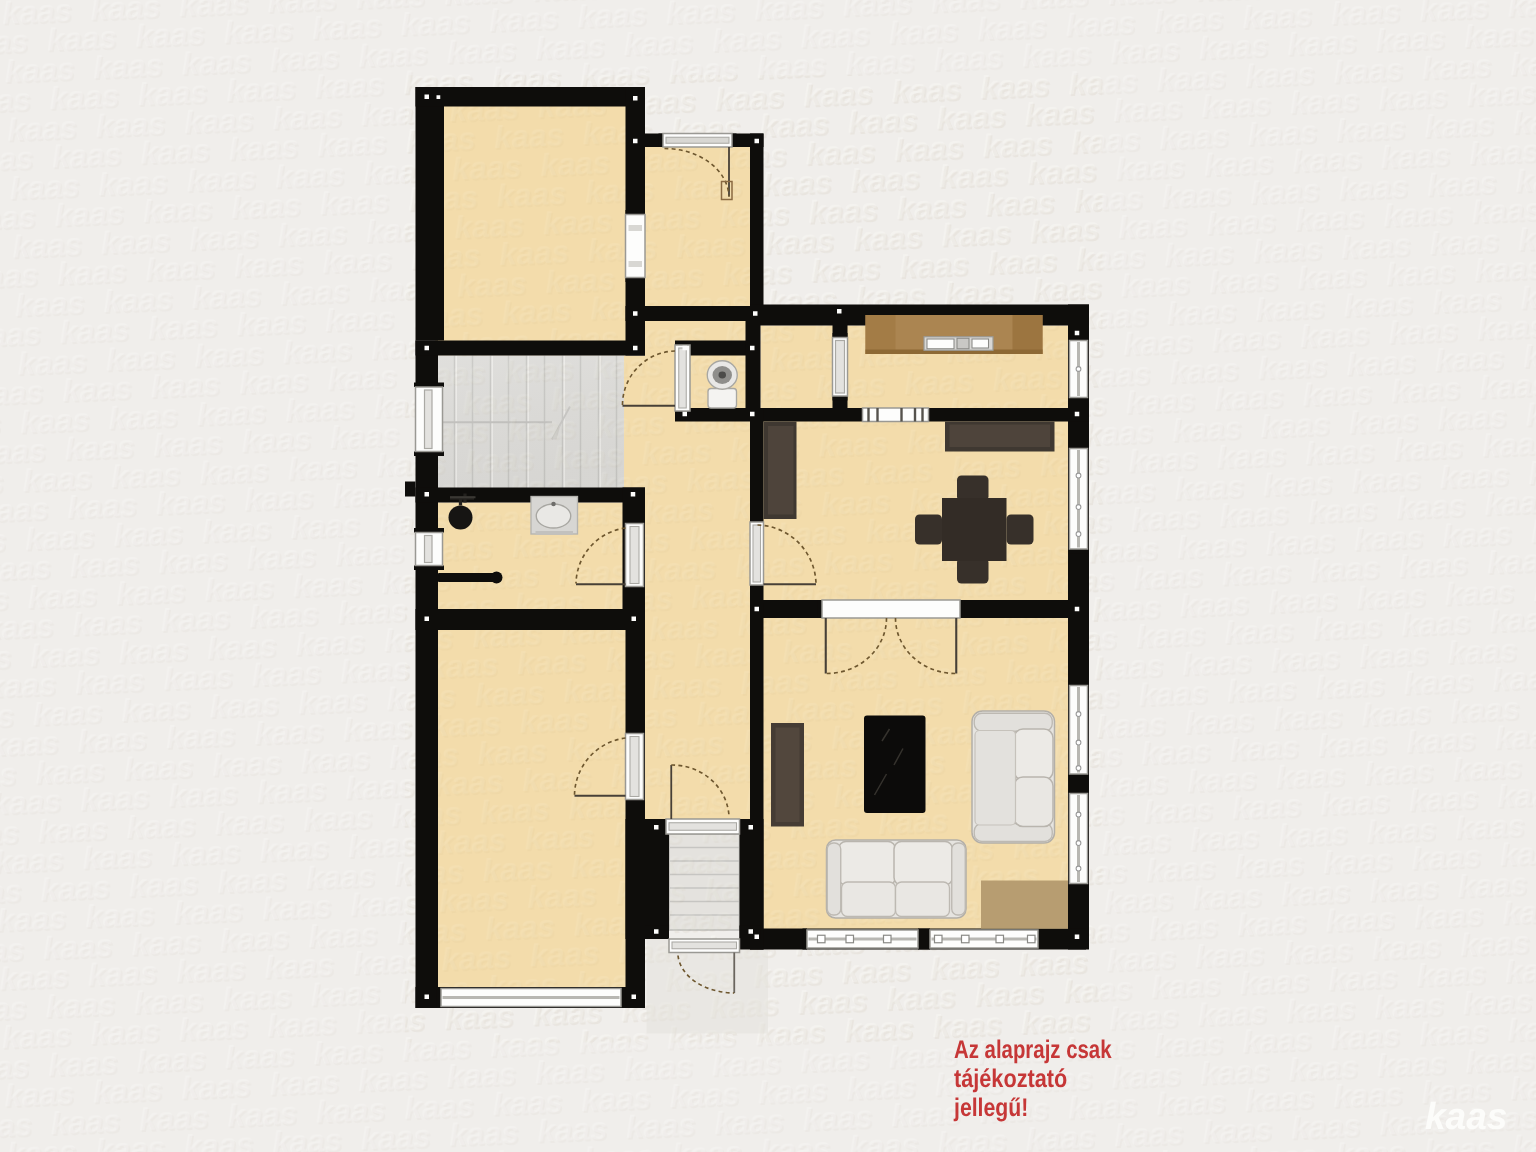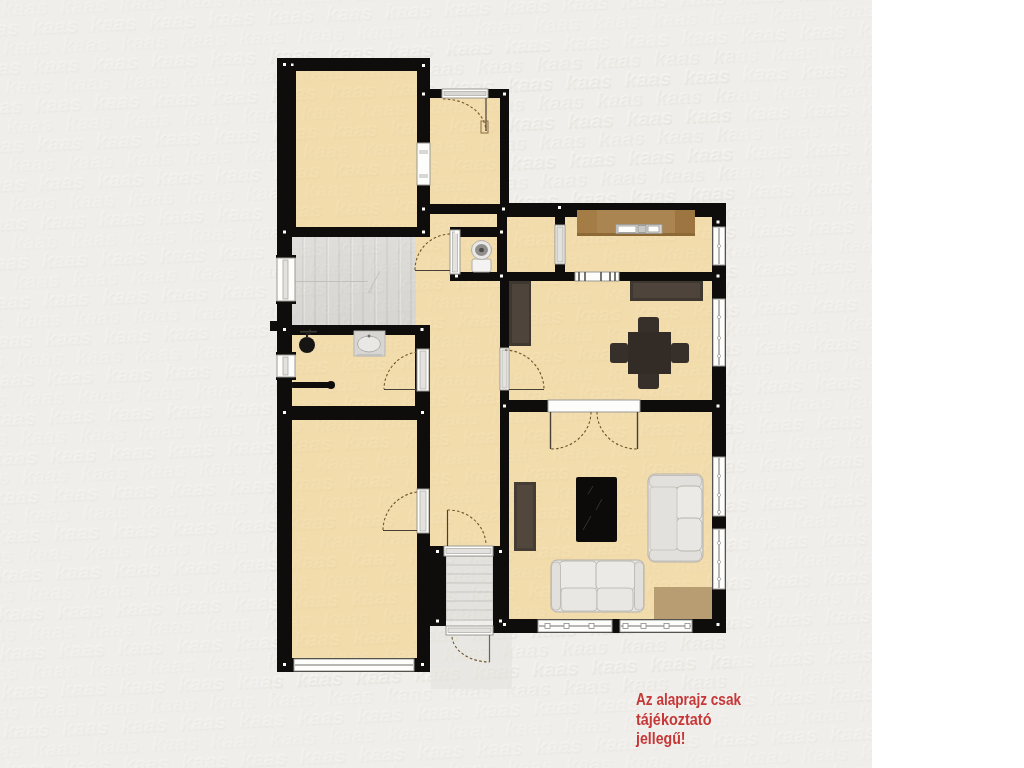--- a/index.html
+++ b/index.html
@@ -1,16 +1,16 @@
 <!DOCTYPE html>
 <html><head>
 <meta charset="utf-8">
 <style>
   html,body{margin:0;padding:0;}
-  .page{position:relative;width:872px;height:768px;background:#eab308;overflow:hidden;
+  .page{position:relative;width:1024px;height:768px;background:#eab308;overflow:hidden;
         font-family:"Liberation Sans", sans-serif;}
   svg{position:absolute;left:0;top:0;}
 </style>
 </head>
 <body>
 <div class="page">
 <svg width="1024" height="768" viewBox="0 0 1024 768">
 <defs>
   <pattern id="wm" width="118" height="39" patternUnits="userSpaceOnUse" patternTransform="rotate(-2.5)">
     <g font-family="Liberation Sans, sans-serif" font-weight="bold" font-style="italic" font-size="21">

